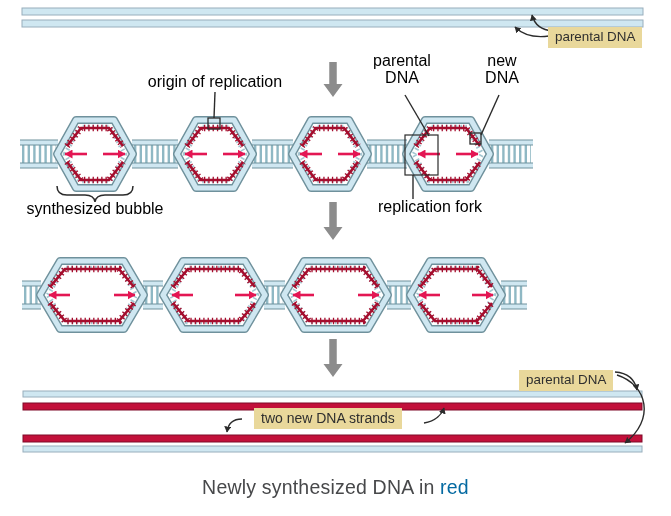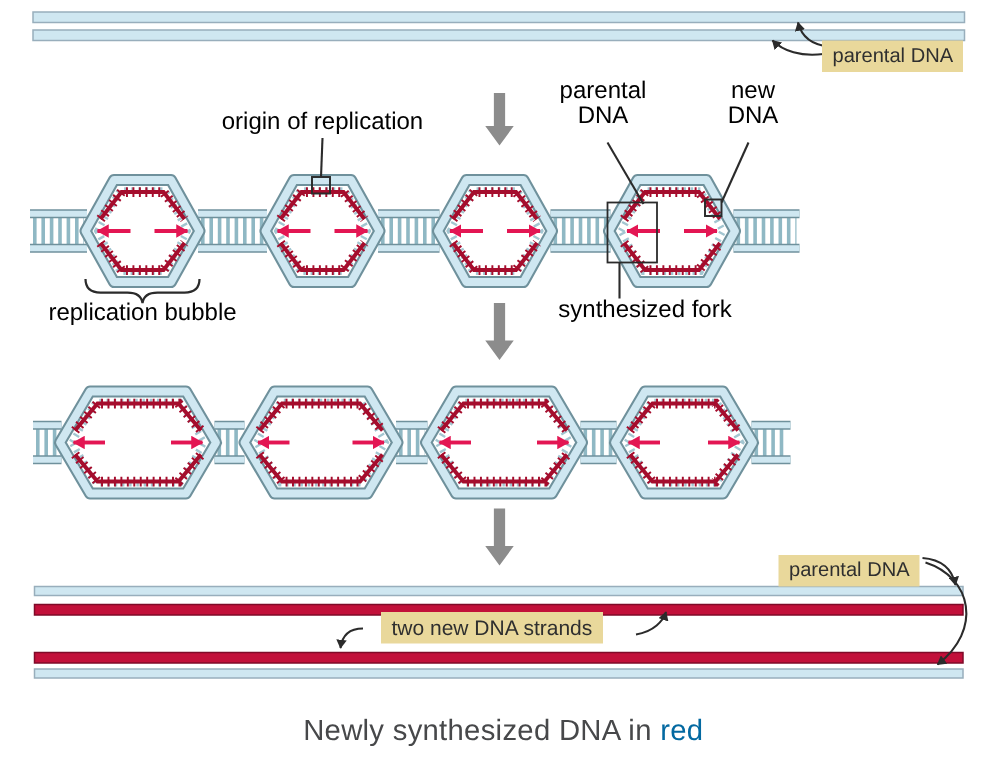--- a/index.html
+++ b/index.html
@@ -180,23 +180,23 @@
   <div class="lbl lbl2" style="left:362px;top:52px;width:80px;">
     <div>parental</div>
     <div>DNA</div>
   </div>
 
   <div class="lbl lbl2" style="left:462px;top:52px;width:80px;">
     <div>new</div>
     <div>DNA</div>
   </div>
 
-  <div class="lbl" style="left:15px;top:201px;width:160px;">replication bubble</div>
-
-  <div class="lbl" style="left:350px;top:199px;width:160px;">synthesized fork</div>
+  <div class="lbl" style="left:15px;top:201px;width:160px;">synthesized bubble</div>
+
+  <div class="lbl" style="left:350px;top:199px;width:160px;">replication fork</div>
 
   <div class="label-box" style="left: 536px; top: 27px; background: rgb(233, 216, 155);">parental DNA</div>
 
   <div class="label-box" style="left: 507px; top: 370px; background: rgb(233, 216, 155);">parental DNA</div>
 
   <div class="label-box" style="left: 242px; top: 408px; font-size: 14px; background: rgb(233, 216, 155);">two new DNA strands</div>
 
   <div class="caption" style="color: rgb(71, 72, 74);">
     <span>Newly synthesized DNA in </span><span class="hl" style="color: #0369a1;">red</span>
   </div>

